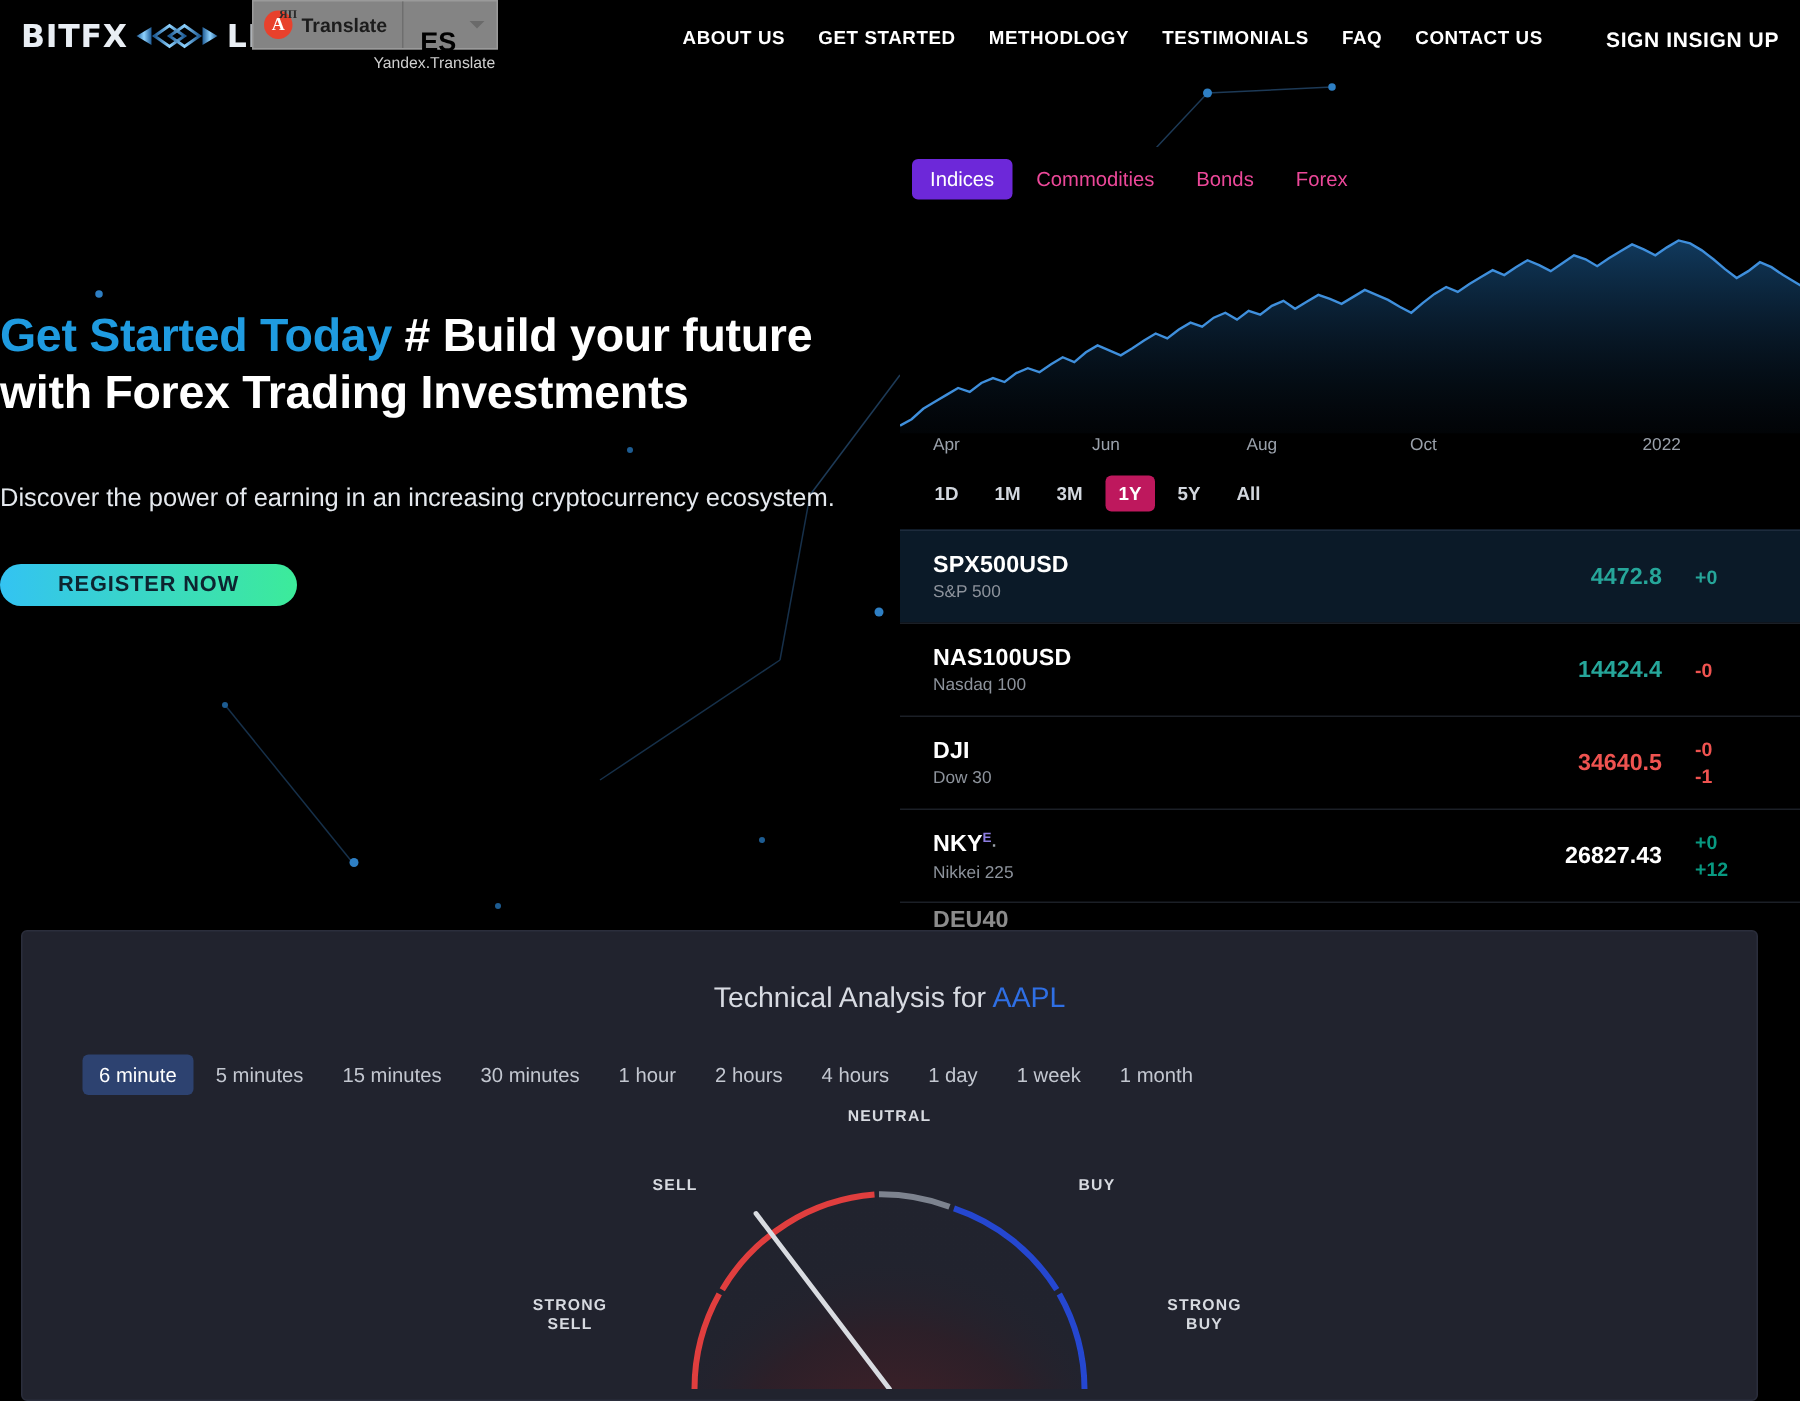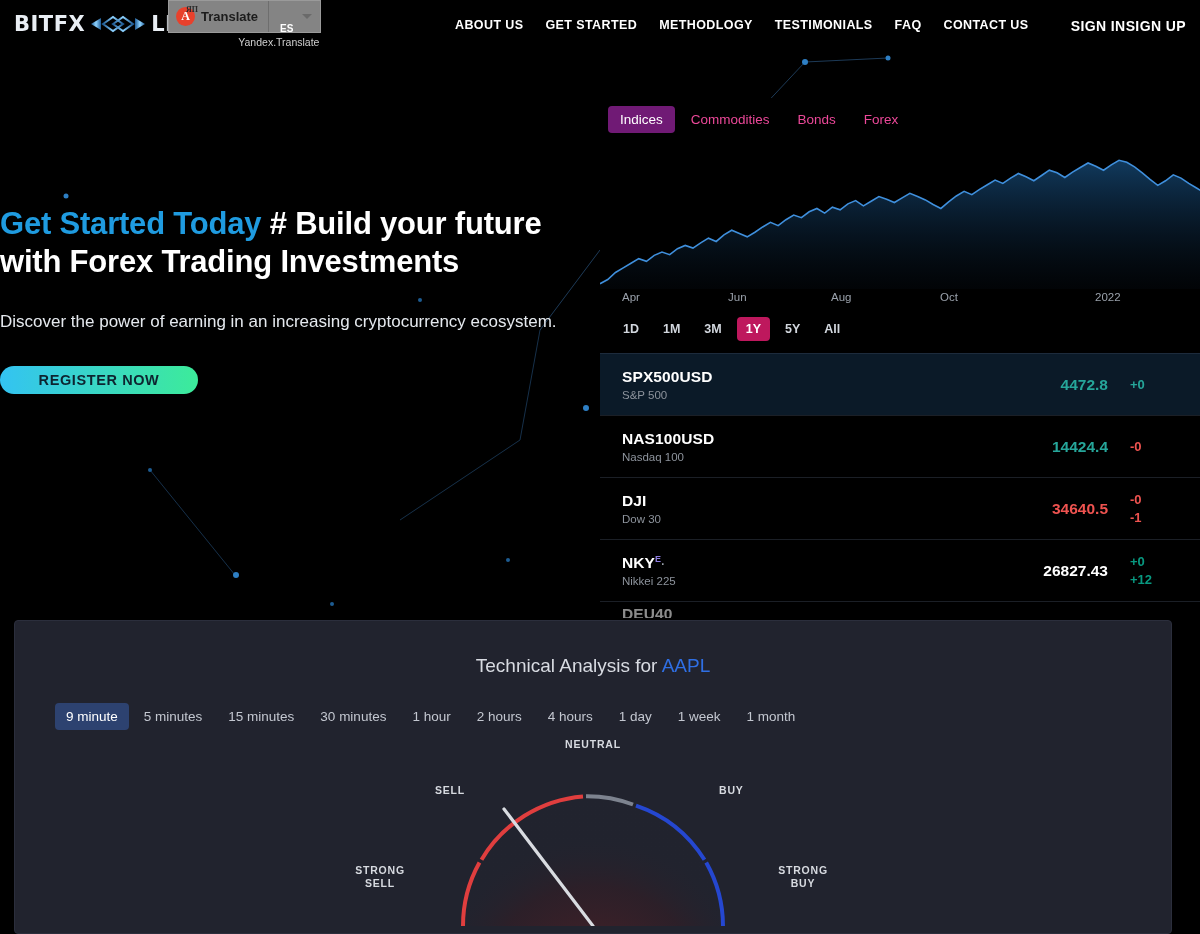--- a/index.html
+++ b/index.html
@@ -52,53 +52,53 @@
   .yt-left { display:flex; align-items:center; gap:6px; padding:0 10px 0 7px; border-right:1px solid #6e6e6e;}
   .yt-logo {
     width:19px; height:19px; border-radius:50%;
     background:#e8412c; color:#fff; font-size:12px; font-weight:bold;
     display:flex; align-items:center; justify-content:center;
     font-family:"Liberation Serif", serif; position:relative;
   }
   .yt-logo .sup { position:absolute; top:-2px; right:-3px; font-size:8px; color:#2b2b2b;}
   .yt-label { color:#1c1c1c; font-size:13px; font-weight:bold; }
   .yt-right { display:flex; align-items:center; gap:9px; padding:0 8px 0 11px; }
-  .yt-lang { color:#ffffff; font-size:10px; font-weight:bold;margin-top:24px; }
+  .yt-lang { color:#000000; font-size:18px; font-weight:bold;margin-top:24px; }
   .yt-caret { width:0;height:0;border-left:5px solid transparent;border-right:5px solid transparent;border-top:5px solid #6a6a6a;}
   .yt-credit { text-align:right; font-size:10.5px; color:#cfcfcf; margin-top:3px; padding-right:2px;}
 
   
   .hero { position: absolute; left: 0; top: 205px; width: 560px; z-index: 20; }
   .hero h1 {
     font-size: 31px; line-height: 38px; font-weight: bold;
     color: #ffffff; letter-spacing: -.2px;
   }
   .hero h1 .accent { color: #1f9be0; }
   .hero p {
-    margin-top: 26px; font-size: 17px; line-height: 29px; color: #e5e9ee; font-weight: 400;
+    margin-top: 36px; font-size: 17px; line-height: 29px; color: #e5e9ee; font-weight: 400;
   }
   .cta {
     margin-top: 30px; display: inline-flex; align-items:center; justify-content:center;
     width: 198px; height: 28px; border-radius: 21px;
     background: linear-gradient(90deg, #33c3f2 0%, #3ad9c0 55%, #3ceb9a 100%);
     color: #0d2430; font-size: 14.5px; font-weight: bold; letter-spacing: .6px;
     border: none; cursor: pointer;
   }
 
   
   .tv-widget {
     position: absolute; left: 600px; top: 98px; width: 612px; height: 520px;
     background: #000000; z-index: 15; overflow: hidden;
   }
   .tv-tabs { display:flex; align-items:center; gap:4px; padding: 8px 8px 0 8px; }
   .tv-tab {
     font-size: 13.5px; color: #ec4899; padding: 6px 12px; border-radius: 4px;
     cursor: pointer; white-space: nowrap;
   }
-  .tv-tab.active { background:#701a75; color:#ffffff; }
+  .tv-tab.active { background:#6d28d9; color:#ffffff; }
 
   .tv-chart { position:relative; margin-top: 18px; height: 138px; width: 612px; }
   .tv-chart svg { display:block; }
   .tv-xaxis {
     position: relative; height: 22px; width: 612px; margin-top: 2px;
   }
   .tv-xaxis span { position:absolute; font-size: 11.5px; color: #9aa1ab; top:0; }
 
   .tv-ranges { display:flex; align-items:center; gap:6px; padding: 4px 14px 0 14px; }
   .tv-range {
@@ -331,21 +331,21 @@
     </div>
   </div>
 
   <div class="ta-panel">
 
     <div class="ta-title">
       <span>Technical Analysis for </span><span class="sym">AAPL</span>
     </div>
 
     <div class="ta-intervals">
-      <div class="ta-int active">9 minute</div>
+      <div class="ta-int active">6 minute</div>
       <div class="ta-int">5 minutes</div>
       <div class="ta-int">15 minutes</div>
       <div class="ta-int">30 minutes</div>
       <div class="ta-int">1 hour</div>
       <div class="ta-int">2 hours</div>
       <div class="ta-int">4 hours</div>
       <div class="ta-int">1 day</div>
       <div class="ta-int">1 week</div>
       <div class="ta-int">1 month</div>
     </div>

